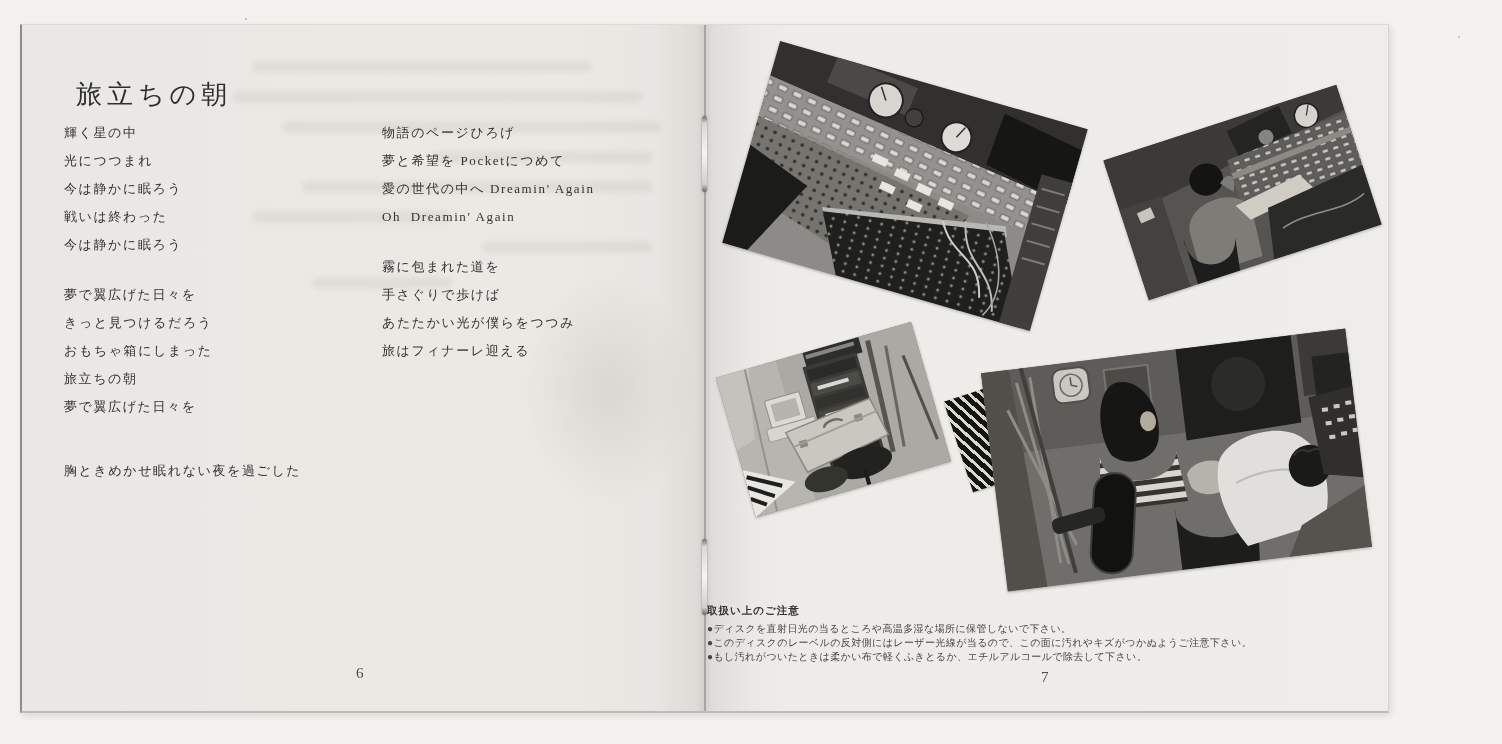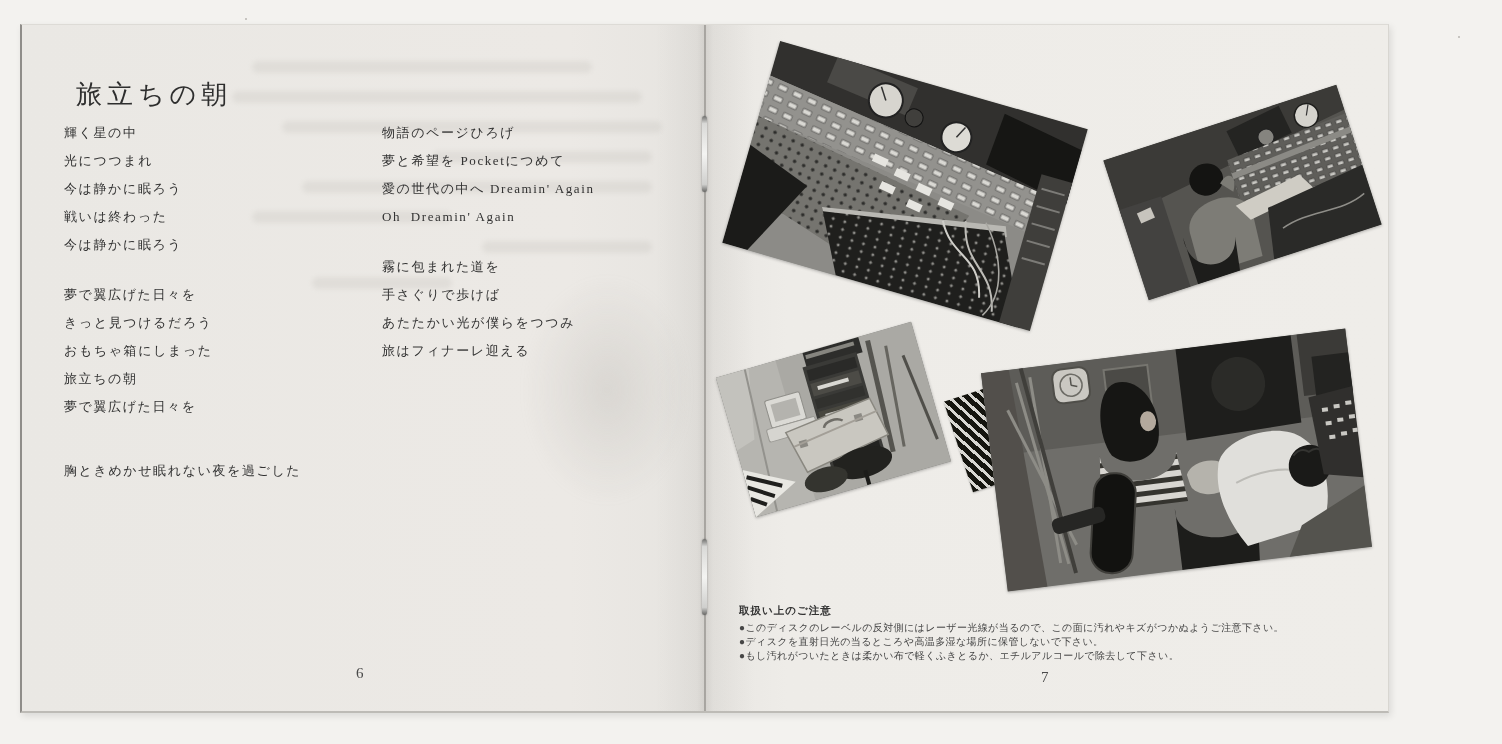--- a/index.html
+++ b/index.html
@@ -48,22 +48,22 @@
   .photo1{left:723px;top:56px;width:320px;height:210px;transform:rotate(16deg);}
   .photo2{left:1098px;top:94px;width:245px;height:147px;transform:rotate(-18deg);}
   .photo3{left:710px;top:322px;width:203px;height:145px;transform:rotate(-16deg);}
   .photo4{left:971px;top:325px;width:367px;height:220px;transform:rotate(-7deg);z-index:3;}
   .photo-fragment{position:absolute;left:935px;top:366px;width:55px;height:95px;transform:rotate(-18deg);
     background:repeating-linear-gradient(60deg,#15150f 0 5px,#d8d7d2 5px 8px);z-index:1;
     box-shadow:0 1px 2px rgba(20,20,20,0.3);}
   .photo1,.photo2,.photo3{z-index:2;}
 
   
-  .notice{position:absolute;left:717px;top:579px;width:520px;
-    font-family:Liberation Mono, monospace;color:#3d3d3d;}
+  .notice{position:absolute;left:685px;top:579px;width:520px;
+    font-family:Liberation Serif, serif;color:#3d3d3d;}
   .notice-heading{font-size:10.5px;font-weight:bold;letter-spacing:1px;color:#333;margin-bottom:4px;}
   .notice-item{font-size:10px;line-height:13.8px;letter-spacing:0.4px;white-space:pre;color:#454545;}
 </style>
 </head>
 <body>
 
 <div class="scan">
   <div class="speck" style="left:245px;top:18px;"></div>
   <div class="speck" style="left:1458px;top:36px;"></div>
   <div class="speck" style="left:128px;top:702px;"></div>
@@ -292,20 +292,20 @@
           <rect x="338" y="104" width="6" height="4"></rect>
             <rect x="350" y="102" width="6" height="4"></rect>
             <rect x="362" y="100" width="6" height="4"></rect>
         </g>
         <polygon points="300,190 367,158 367,220 284,220" fill="#54534e"></polygon>
       </svg>
     </div>
 
     <div class="notice">
       <div class="notice-heading">取扱い上のご注意</div>
+      <div class="notice-item">●ディスクを直射日光の当るところや高温多湿な場所に保管しないで下さい。</div>
       <div class="notice-item">●このディスクのレーベルの反対側にはレーザー光線が当るので、この面に汚れやキズがつかぬようご注意下さい。</div>
-      <div class="notice-item">●ディスクを直射日光の当るところや高温多湿な場所に保管しないで下さい。</div>
       <div class="notice-item">●もし汚れがついたときは柔かい布で軽くふきとるか、エチルアルコールで除去して下さい。</div>
     </div>
 
     <div class="pagenum pagenum-right">7</div>
   </div>
 </div>
 
 </body></html>

